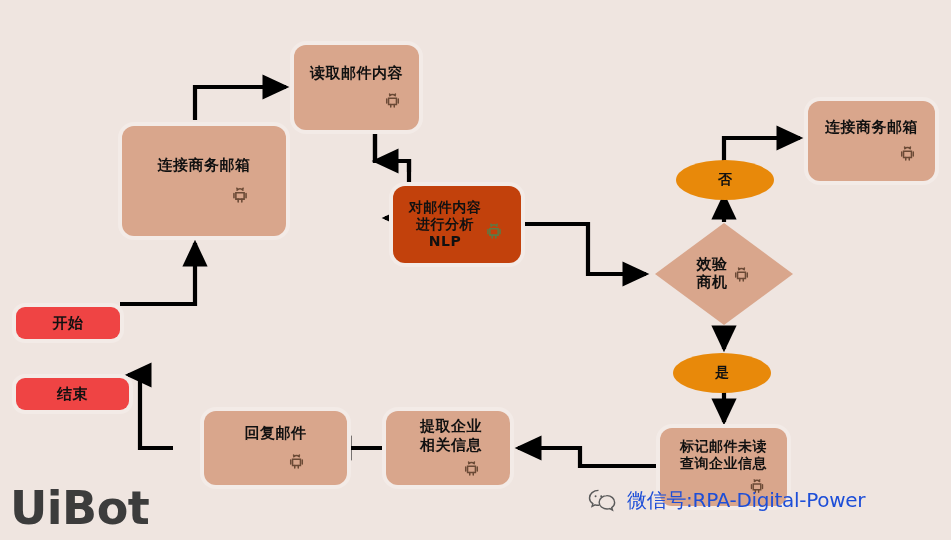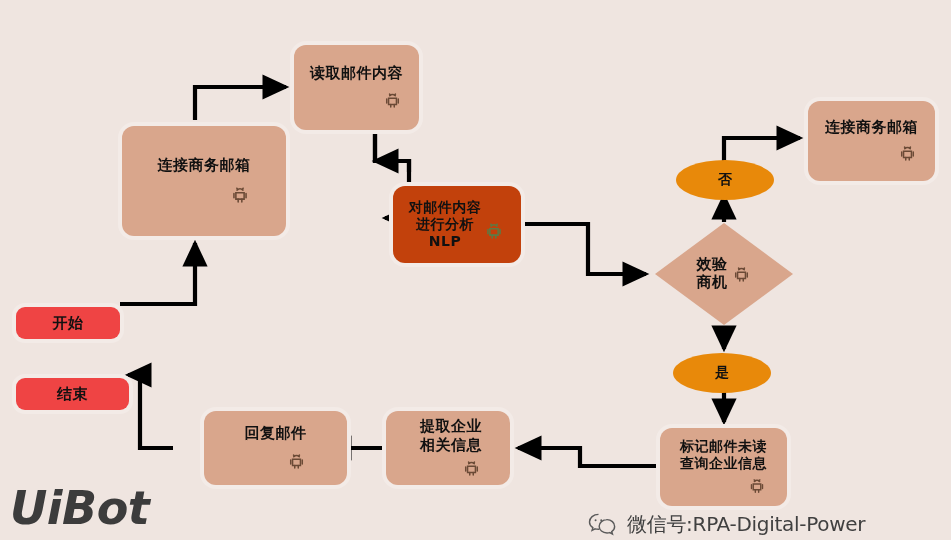--- a/index.html
+++ b/index.html
@@ -105,23 +105,22 @@
     position: absolute;
     color: #3C3C3C;
     font-weight: bold;
     letter-spacing: -0.5px;
   }
   .wechat-bar {
     position: absolute;
     display: flex;
     align-items: center;
     gap: 9px;
-    color: #404040;
+    color: #1d4ed8;
     white-space: nowrap;
-    margin-top: 24px;
   }
   .wechat-text {
     font-size: 20px;
     letter-spacing: -0.3px;
   }
 </style>
 </head>
 <body>
 
 <div id="canvas">
@@ -286,21 +285,21 @@
         </svg>
       </span>
     </div>
   </div>
 
   <div class="node term" style="left:16px; top:359px; width:113px; height:32px; font-size:15px;">
     <span class="node-label">结束</span>
   </div>
 
 
-  <div class="watermark" style="left:10px; top:481px; font-size:46px;font-style:italic;">UiBot</div>
+  <div class="watermark" style="left:10px; top:481px; font-size:46px;">UiBot</div>
 
   <div class="wechat-bar" style="left:588px; top:487px;">
     <span style="line-height:0;">
       <svg width="30" height="26" viewBox="0 0 32 27" fill="none" stroke="#5a5a5a" stroke-width="1.5">
         <path d="M11.2 2.2C5.8 2.2 1.6 5.9 1.6 10.2c0 2.5 1.4 4.7 3.6 6.1l-0.9 3 3.3-1.7c1.2 0.35 2.4 0.5 3.6 0.5 0.3 0 0.6 0 0.9-0.03"></path>
         <circle cx="8.1" cy="8.4" r="1.05" fill="#5a5a5a" stroke="none"></circle>
         <circle cx="14.1" cy="8.4" r="1.05" fill="#5a5a5a" stroke="none"></circle>
         <path d="M20.3 7.8c-4.7 0-8.4 3.2-8.4 7.1 0 3.9 3.7 7.1 8.4 7.1 1 0 2-0.15 2.9-0.42l2.9 1.5-0.8-2.6c1.9-1.25 3.1-3.2 3.1-5.5 0-3.9-3.6-7.2-8.1-7.2z"></path>
       </svg>
     </span>

